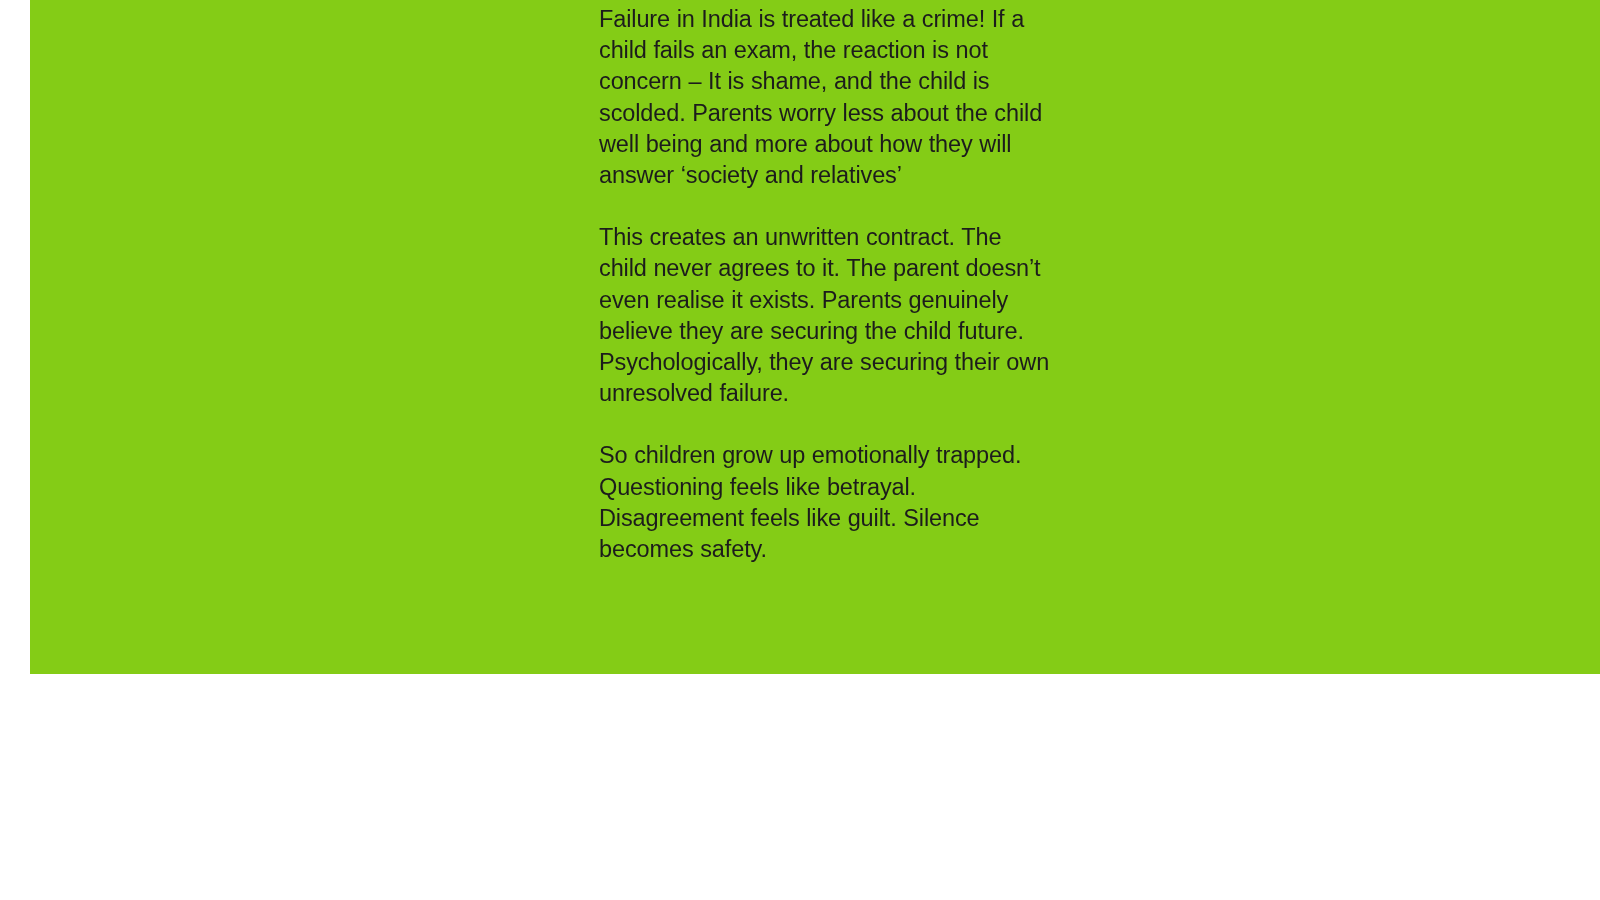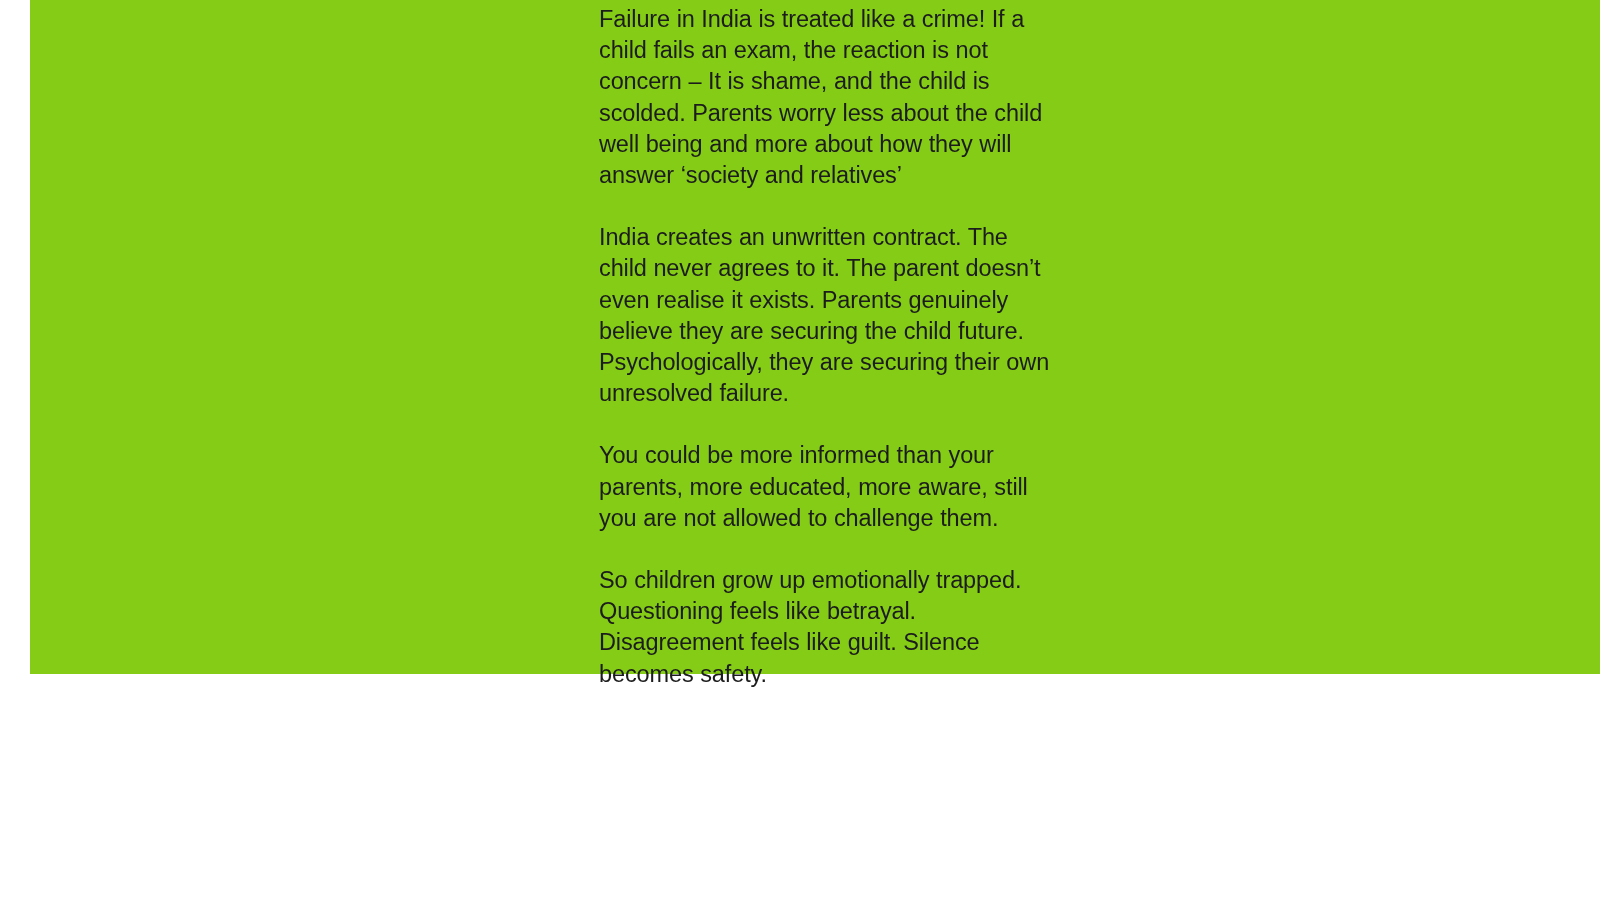--- a/index.html
+++ b/index.html
@@ -52,21 +52,20 @@
   }
 </style>
 </head>
 <body>
 
 <div class="page">
   <article class="article-column">
 
     <p class="paragraph">Failure in India is treated like a crime! If a child fails an exam, the reaction is not concern – It is shame, and the child is scolded. Parents worry less about the child well being and more about how they will answer ‘society and relatives’</p>
 
-    <p class="paragraph">India creates an unwritten contract. The child never agrees to it. The parent doesn’t even realise it exists. Parents genuinely believe they are securing the child future. Psychologically, they are securing their own unresolved failure.</p>
+    <p class="paragraph">This creates an unwritten contract. The child never agrees to it. The parent doesn’t even realise it exists. Parents genuinely believe they are securing the child future. Psychologically, they are securing their own unresolved failure.</p>
 
 
-    <p class="paragraph">You could be more informed than your parents, more educated, more aware, still you are not allowed to challenge them.</p>
 
     <p class="paragraph">So children grow up emotionally trapped. Questioning feels like betrayal. Disagreement feels like guilt. Silence becomes safety.</p>
 
   </article>
 </div>
 
 </body></html>

